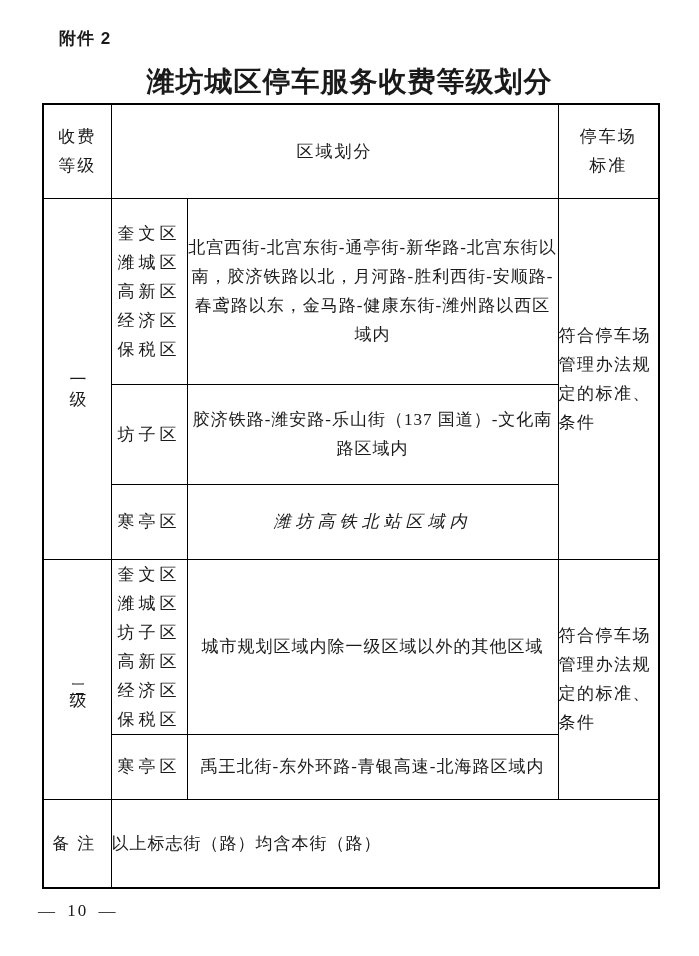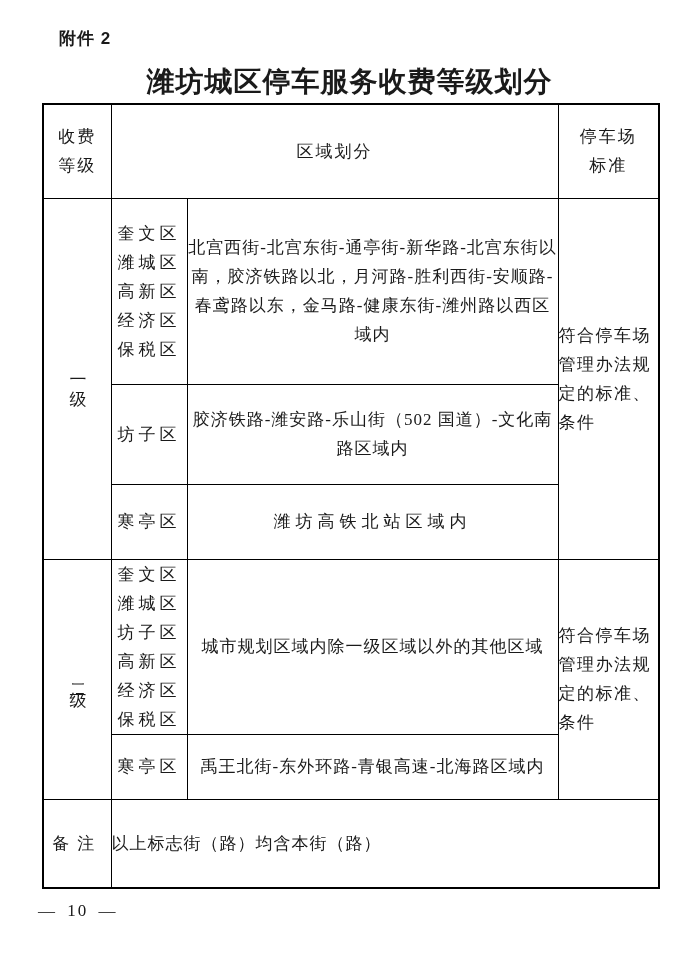--- a/index.html
+++ b/index.html
@@ -76,21 +76,21 @@
     text-align: center;
     letter-spacing: 4px;
     white-space: pre-line;
     padding: 0 1px;
   }
   .region-cell {
     text-align: center;
     padding: 4px 5px 4px 6px;
     letter-spacing: 1px;
   }
-  .region-spread { letter-spacing: 5px; }
+  .region-spread { letter-spacing: 5px; font-style: italic; }
   .standard-cell {
     text-align: left;
     padding: 2px 2px 2px 4px;
     letter-spacing: 1.5px;
     margin-top: 40px;
   }
   .note-label-cell {
     text-align: center;
     letter-spacing: 8px;
     padding-left: 8px; 
@@ -140,21 +140,21 @@
 潍城区
 高新区
 经济区
 保税区</td>
       <td class="region-cell">北宫西街-北宫东街-通亭街-新华路-北宫东街以南，胶济铁路以北，月河路-胜利西街-安顺路-春鸢路以东，金马路-健康东街-潍州路以西区域内</td>
       <td class="standard-cell" rowspan="3">符合停车场管理办法规定的标准、条件</td>
     </tr>
 
     <tr class="r2">
       <td class="district-cell">坊子区</td>
-      <td class="region-cell">胶济铁路-潍安路-乐山街（502 国道）-文化南路区域内</td>
+      <td class="region-cell">胶济铁路-潍安路-乐山街（137 国道）-文化南路区域内</td>
     </tr>
 
     <tr class="r3">
       <td class="district-cell">寒亭区</td>
       <td class="region-cell region-spread">潍坊高铁北站区域内</td>
     </tr>
 
     <tr class="r4">
       <td class="level-cell" rowspan="2"><span class="vert">二级</span></td>
       <td class="district-cell">奎文区

